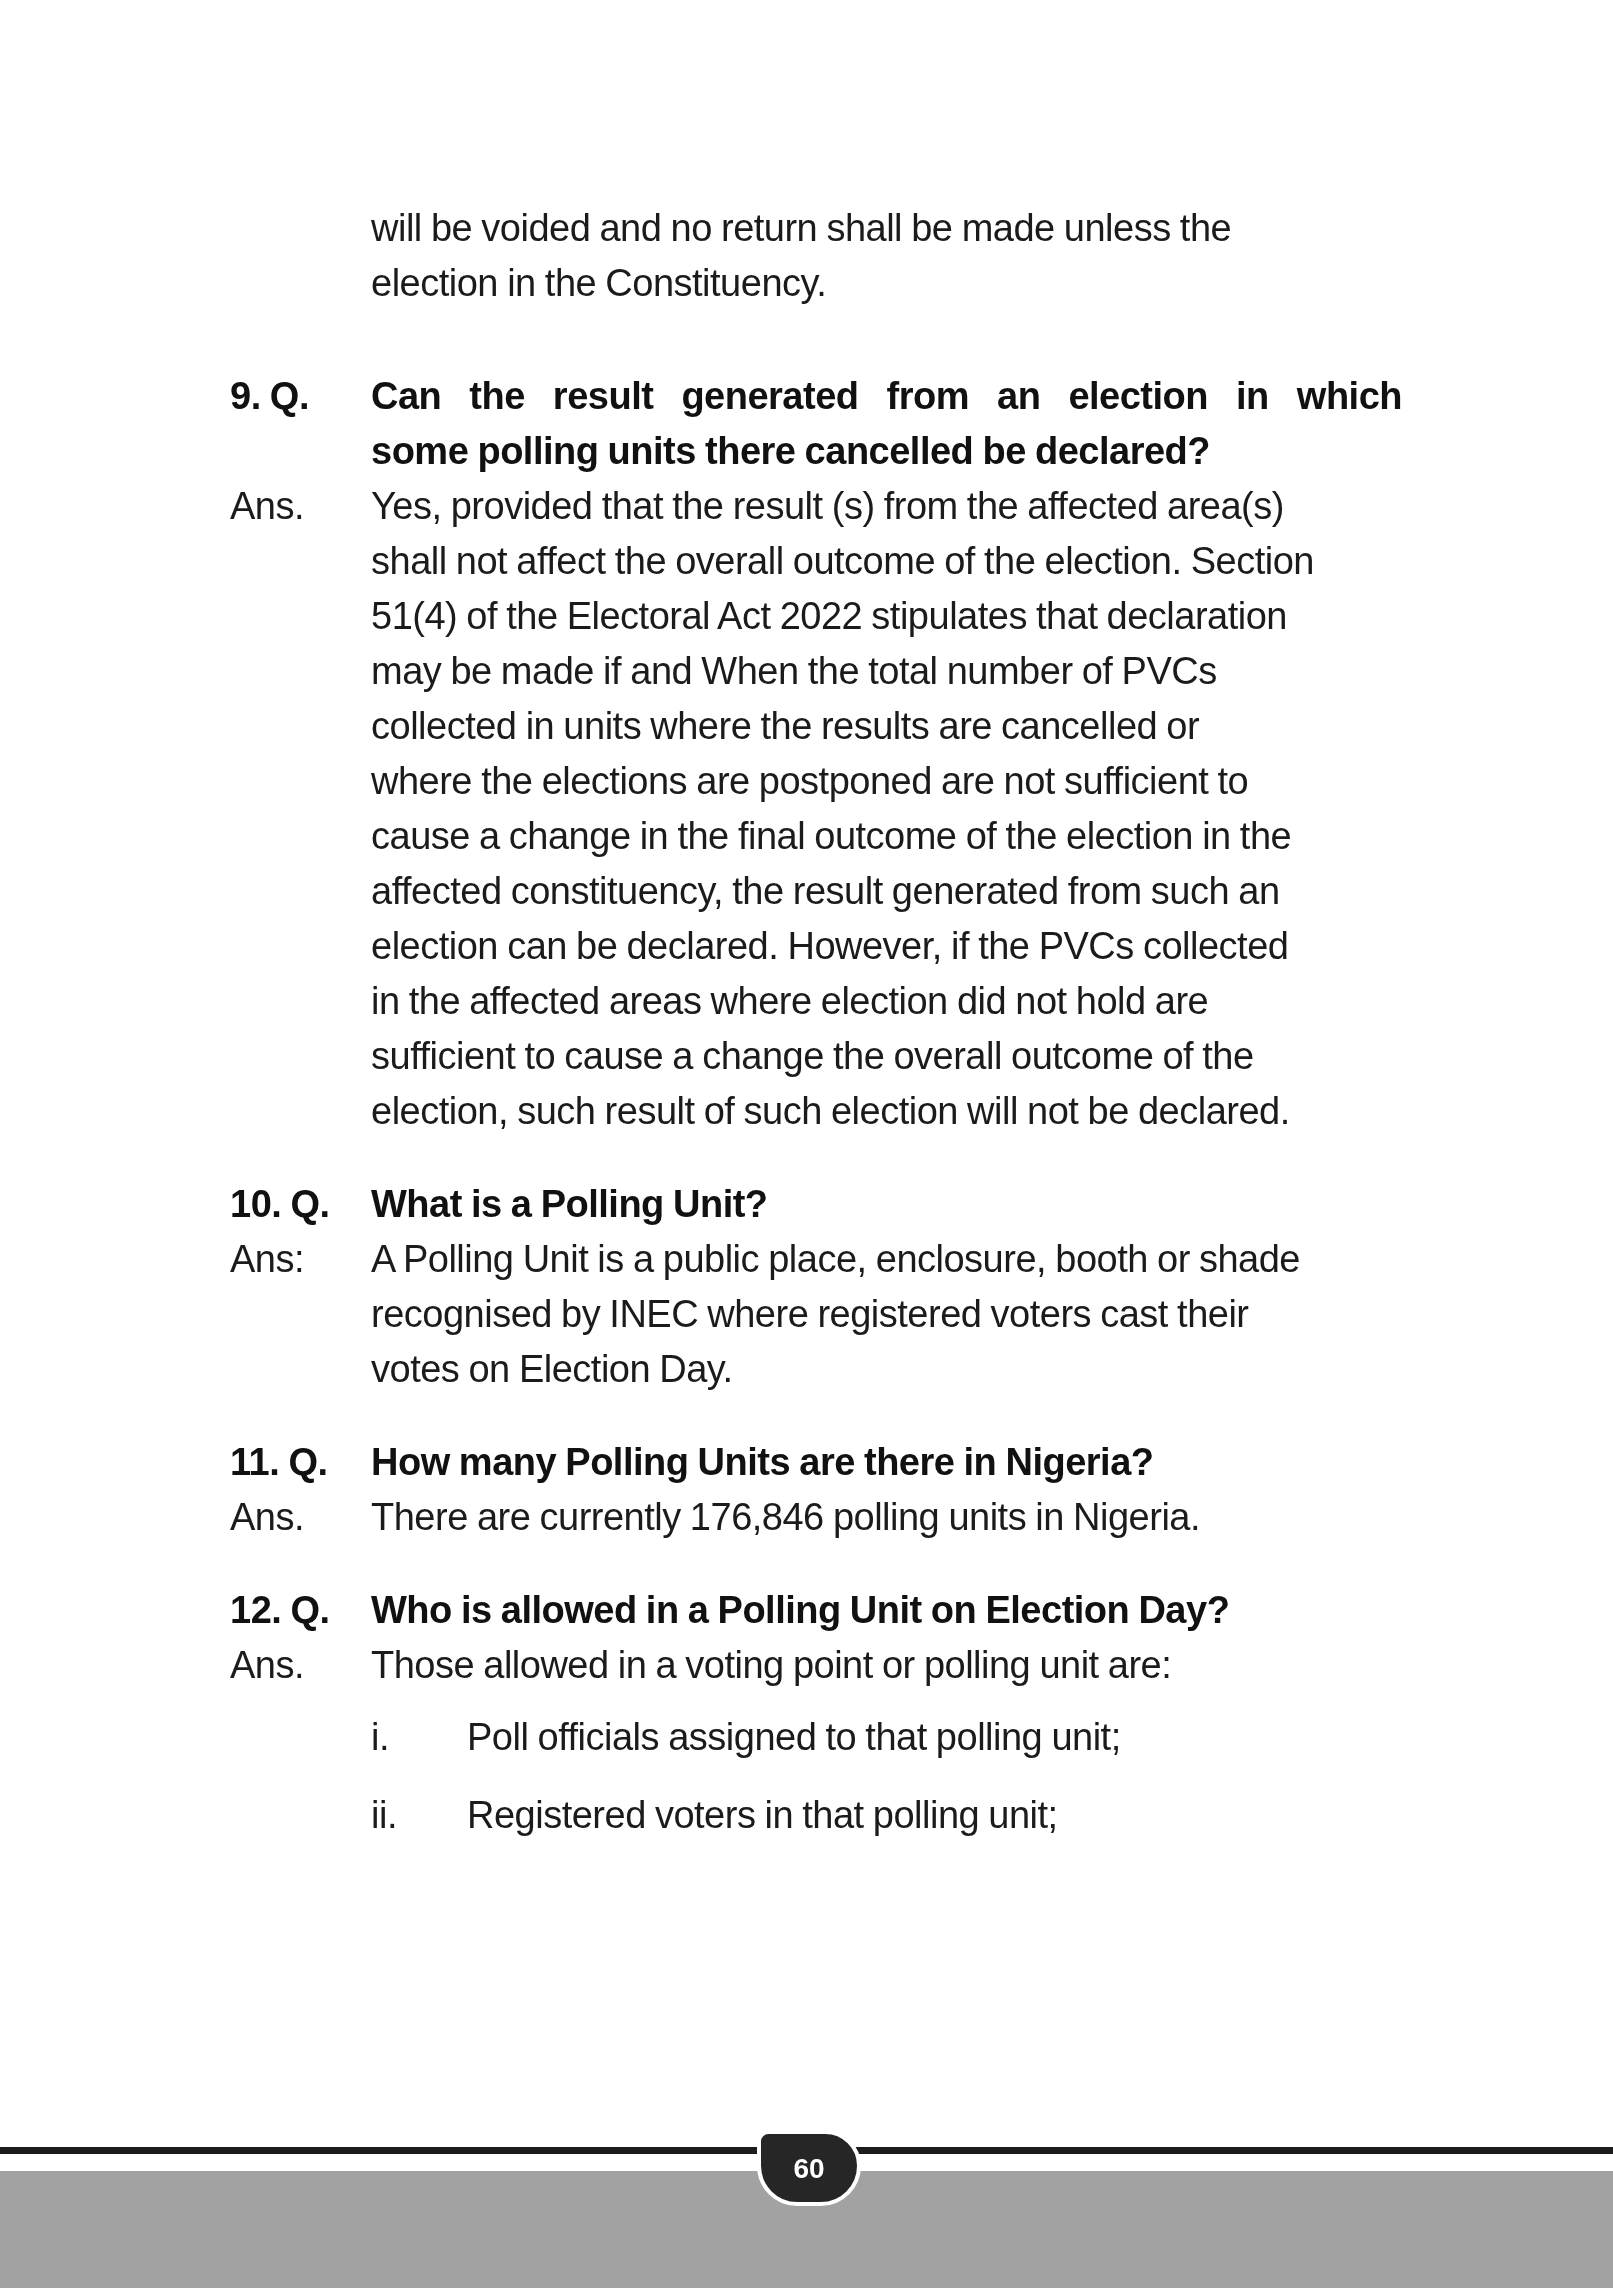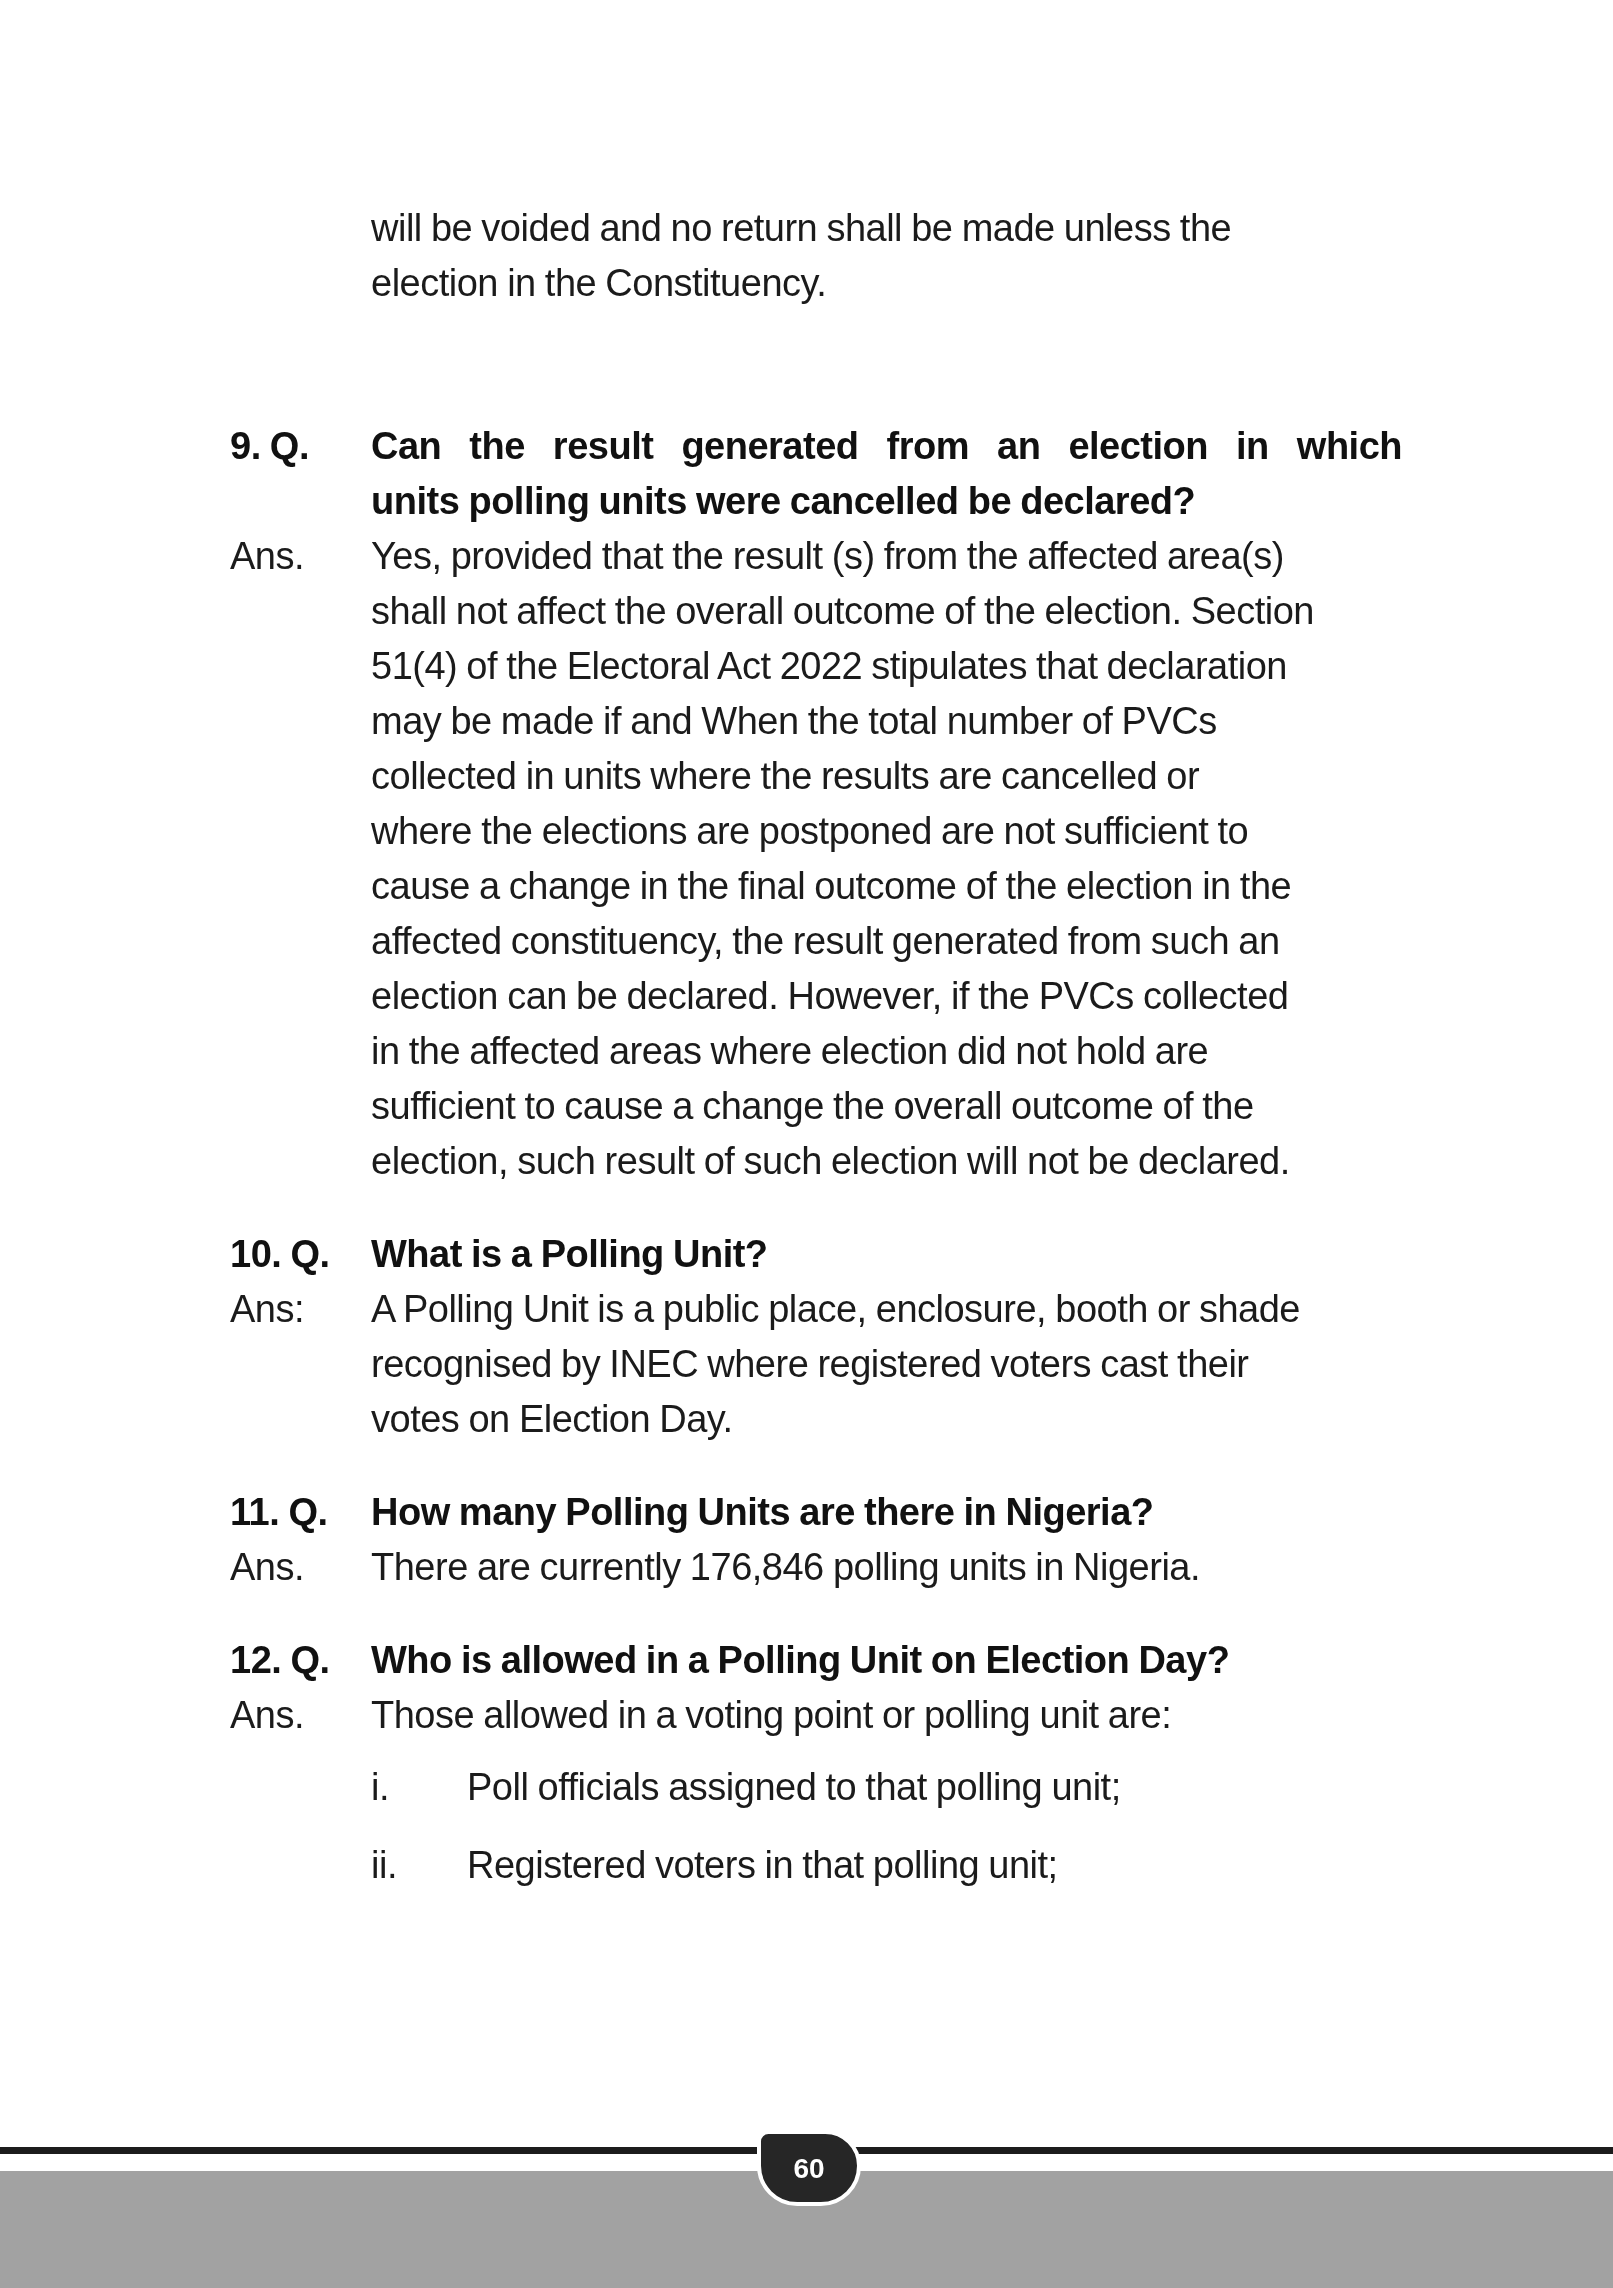--- a/index.html
+++ b/index.html
@@ -21,21 +21,21 @@
     word-spacing: -0.9px;
   }
   .content {
     position: absolute;
     left: 230px;
     top: 201px;
     width: 1181px;
   }
   .block { margin-top: 38px; }
   .block.first { margin-top: 0; }
-  .block.q9-block { margin-top: 108px; }
+  .block.q9-block { margin-top: 58px; }
 
   .qa-row { display: flex; align-items: flex-start; }
   .qa-label {
     flex: none;
     width: 141px;
   }
   .qa-label.bold { font-weight: bold; color: #111111; }
   .qa-body {
     flex: none;
     width: 1031px;
@@ -103,21 +103,21 @@
         <div class="line">will be voided and no return shall be made unless the</div>
         <div class="line">election in the Constituency.</div>
       </div>
     </div>
 
     <div class="block q9-block">
       <div class="qa-row">
         <div class="qa-label bold">9. Q.</div>
         <div class="qa-body">
           <div class="q-line justified">Can the result generated from an election in which</div>
-          <div class="q-line">units polling units were cancelled be declared?</div>
+          <div class="q-line">some polling units there cancelled be declared?</div>
         </div>
       </div>
       <div class="qa-row">
         <div class="qa-label">Ans.</div>
         <div class="qa-body">
           <div class="line">Yes, provided that the result (s) from the affected area(s)</div>
           <div class="line">shall not affect the overall outcome of the election. Section</div>
           <div class="line">51(4) of the Electoral Act 2022 stipulates that declaration</div>
           <div class="line">may be made if and When the total number of PVCs</div>
           <div class="line">collected in units where the results are cancelled or</div>

